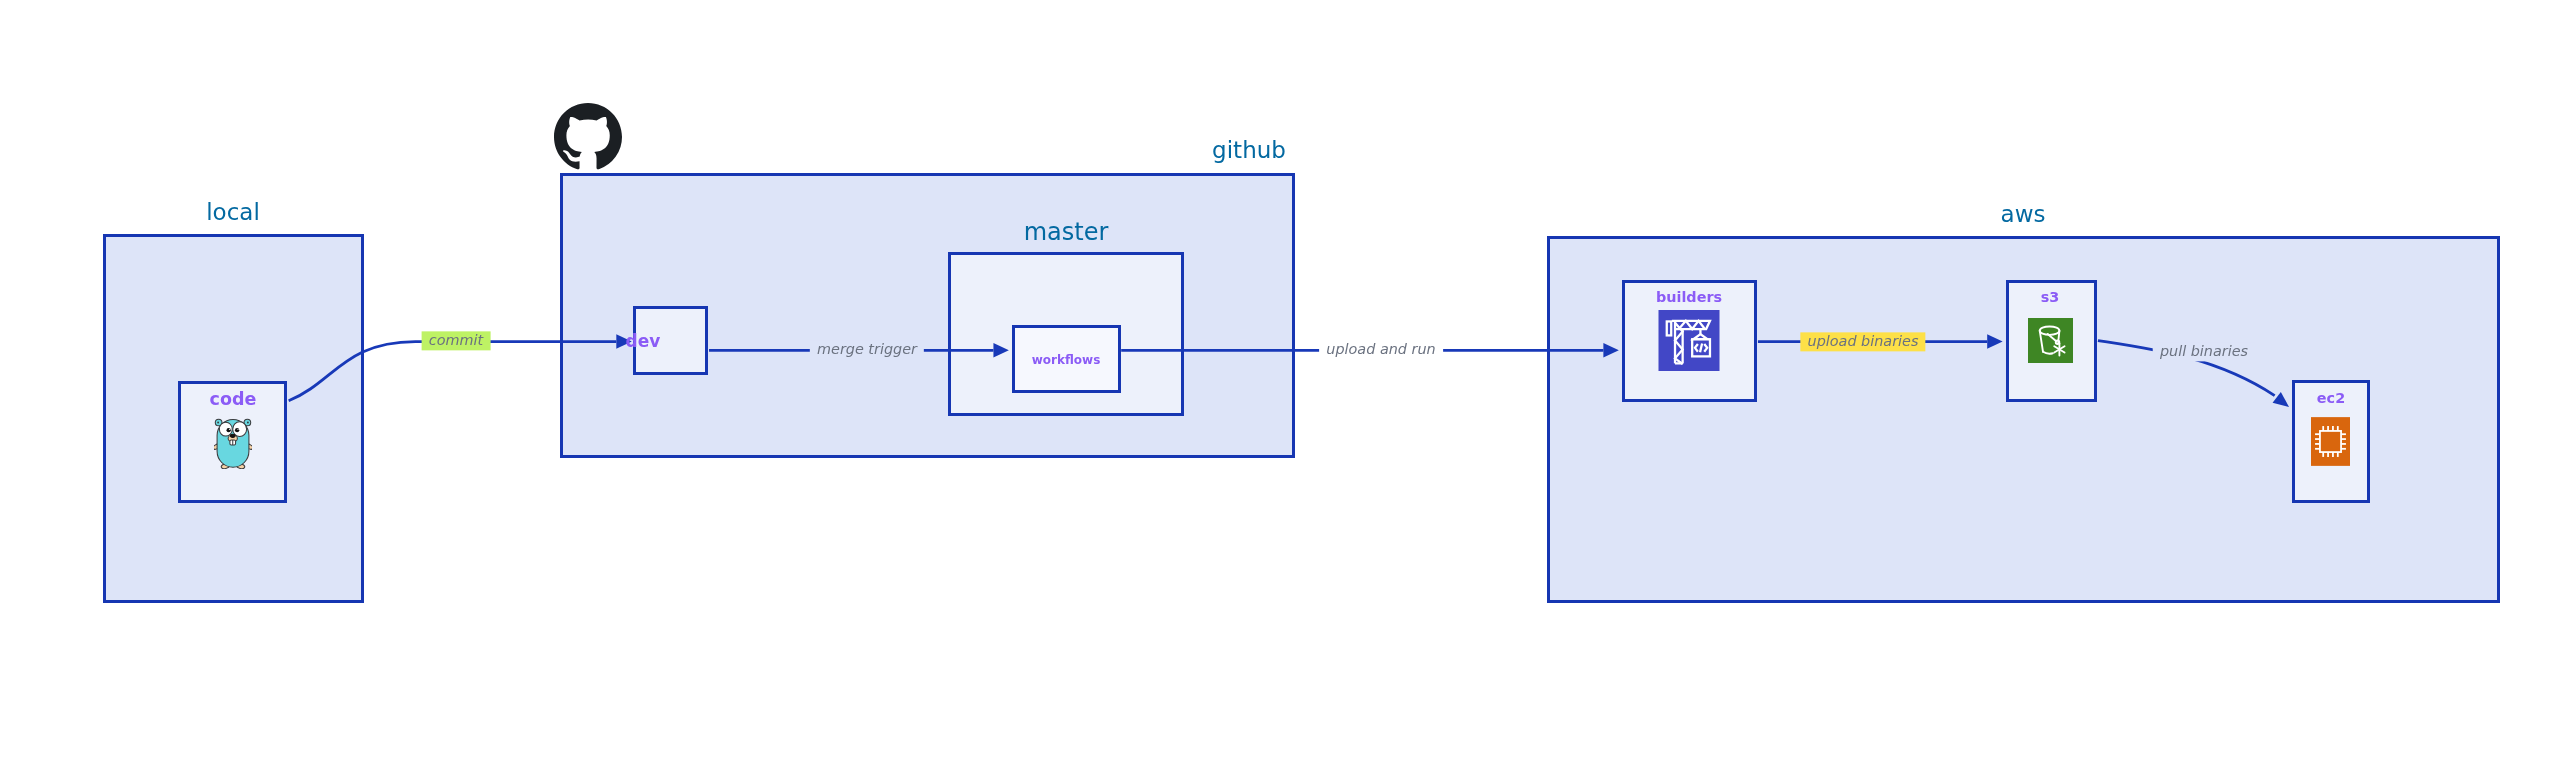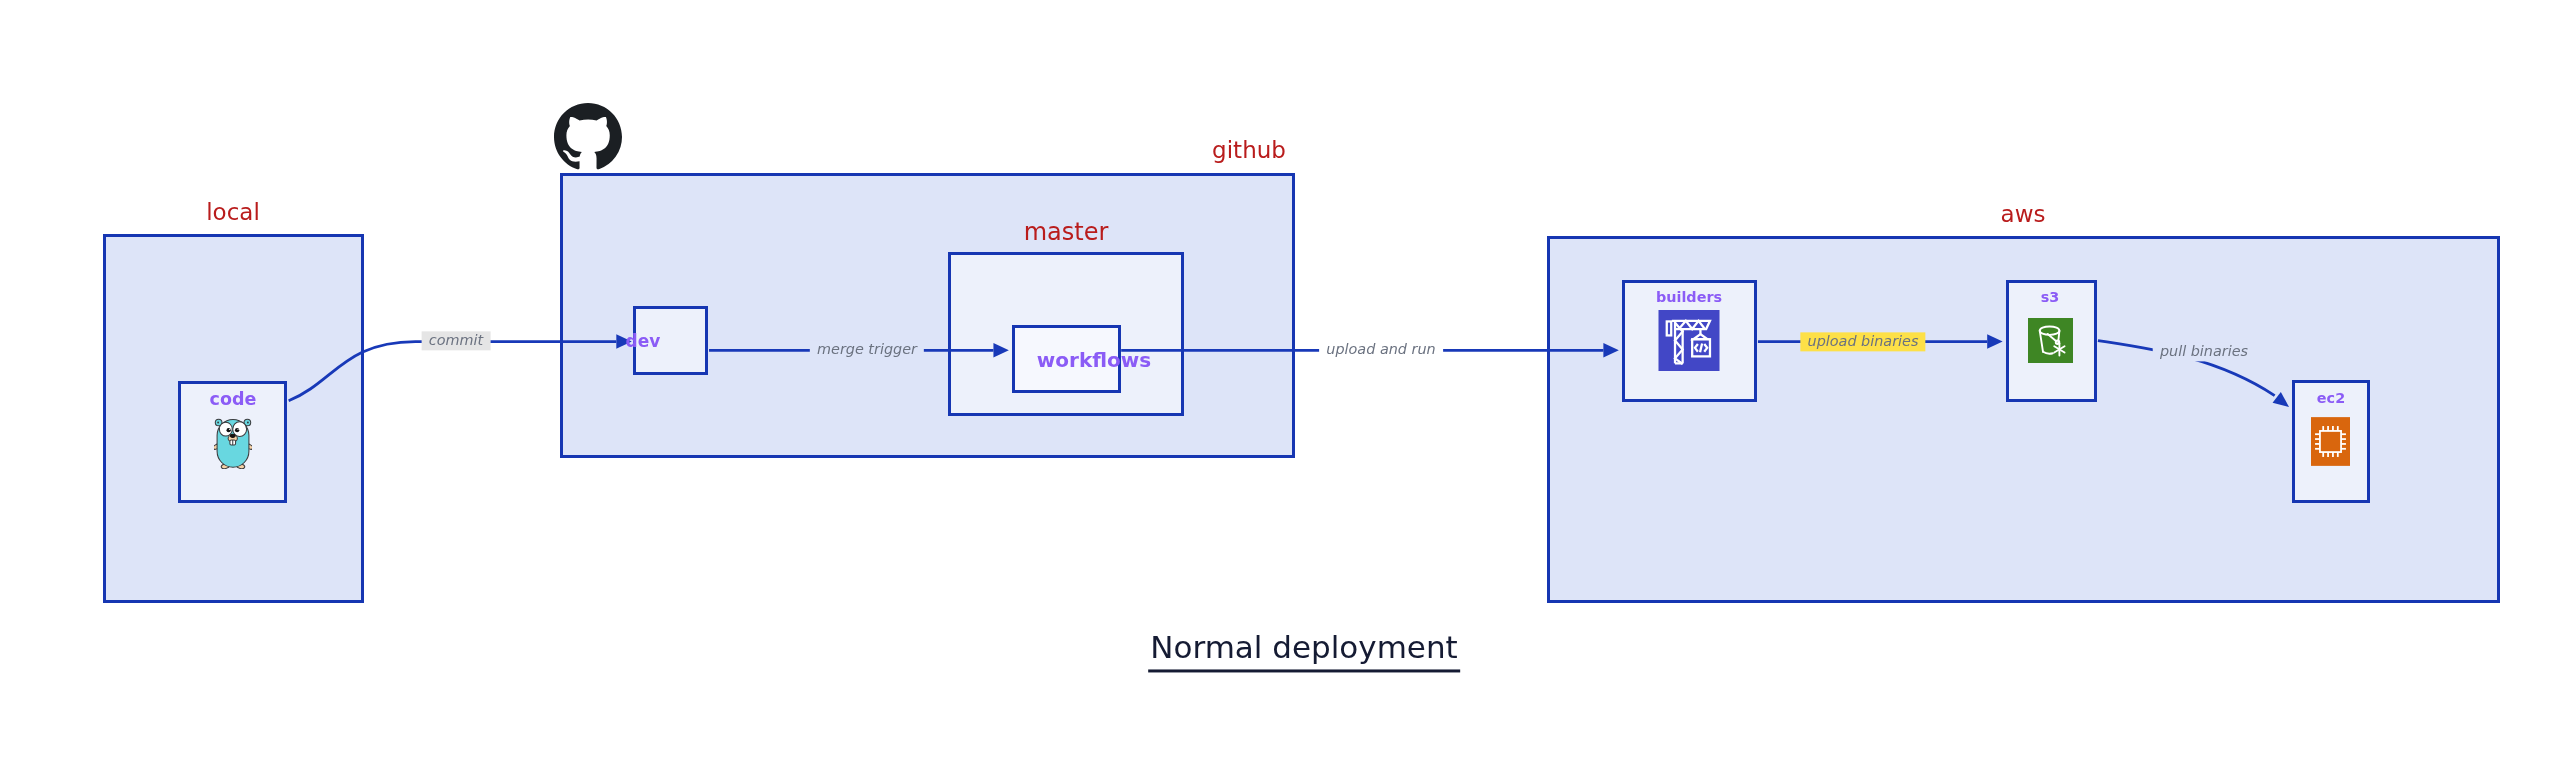--- a/index.html
+++ b/index.html
@@ -5,21 +5,21 @@
   html,body{margin:0;padding:0;background:#ffffff;}
   #canvas{
     position:relative;width:2604px;height:781px;background:#ffffff;
     font-family:"DejaVu Sans","Liberation Sans",sans-serif;overflow:hidden;
   }
   .gbox{position:absolute;background:#dde4f8;border:3.1px solid #1636b2;box-sizing:border-box;z-index:1;}
   .nbox{position:absolute;background:#edf1fb;border:3.1px solid #1636b2;box-sizing:border-box;z-index:2;}
   .nbox.lighter{background:#f6f8fe;}
   .glabel{
     position:absolute;transform:translate(-50%,-50%);z-index:4;
-    color:#b91c1c;font-size:23px;white-space:nowrap;
+    color:#0369a1;font-size:23px;white-space:nowrap;
   }
   .nlabel{
     position:absolute;transform:translate(-50%,-50%);z-index:4;
     color:#8b5cf6;font-weight:bold;white-space:nowrap;
   }
   .elabel{
     position:absolute;transform:translate(-50%,-50%);z-index:4;
     font-style:italic;color:#6b7280;font-size:14.4px;white-space:nowrap;
     padding:1px 7.2px;line-height:1.2;
   }
@@ -70,21 +70,21 @@
   </svg>
   <div class="glabel" style="left:1249px;top:150px;">github</div>
   <div class="gbox" style="left:560px;top:173px;width:735px;height:285px;"></div>
 
   <div class="nbox" style="left:633px;top:306px;width:75px;height:69px;"></div>
   <div class="nlabel" style="left:643px;top:341px;font-size:17px;">dev</div>
 
   <div class="glabel" style="left:1066px;top:232px;font-size:24px;">master</div>
   <div class="nbox" style="left:948px;top:252px;width:236px;height:164px;"></div>
   <div class="nbox lighter" style="left:1012px;top:325px;width:109px;height:68px;"></div>
-  <div class="nlabel" style="left:1066px;top:360px;font-size:20px;margin-left:28px;">workflows</div>
+  <div class="nlabel" style="left:1066px;top:360px;font-size:12px;">workflows</div>
 
   <div class="glabel" style="left:2023px;top:214px;">aws</div>
   <div class="gbox" style="left:1547px;top:236px;width:953px;height:367px;"></div>
 
   <div class="nbox" style="left:1622px;top:280px;width:135px;height:122px;"></div>
   <div class="nlabel" style="left:1689px;top:297px;font-size:14.4px;">builders</div>
   <svg class="iconbox" style="left:1658px;top:310px;" width="62" height="61" viewBox="0 0 48 48">
     <rect x="0" y="0" width="48" height="48" fill="#4247c6"></rect>
     <g stroke="#ffffff" stroke-width="1.8" fill="none">
       <rect x="6.5" y="9" width="3.5" height="11"></rect>
@@ -157,22 +157,21 @@
     </g>
     <g fill="#1839b8" stroke="none">
       <polygon points="1226,663 1196,649 1196,677"></polygon>
       <polygon points="1958,680 1928,666 1928,694"></polygon>
       <polygon points="3142,680 3112,666 3112,694"></polygon>
       <polygon points="3887,663 3857,649 3857,677"></polygon>
       <polygon points="4443,790 4411,782 4427,761"></polygon>
     </g>
   </svg>
 
-  <div class="elabel" style="left:456px;top:341px;background:#e5e5e5;">commit</div>
+  <div class="elabel" style="left:456px;top:341px;background:#bef264;">commit</div>
   <div class="elabel" style="left:867px;top:350px;background:#dde4f8;">merge trigger</div>
   <div class="elabel" style="left:1381px;top:350px;background:#ffffff;">upload and run</div>
   <div class="elabel" style="left:1863px;top:342px;background:#fde047;">upload binaries</div>
   <div class="elabel" style="left:2204px;top:352px;background:#dde4f8;">pull binaries</div>
 
-  <div id="title" style="left: 1304px; top: 651px;">Normal deployment</div>
 
 </div>
 
 
 </body></html>

